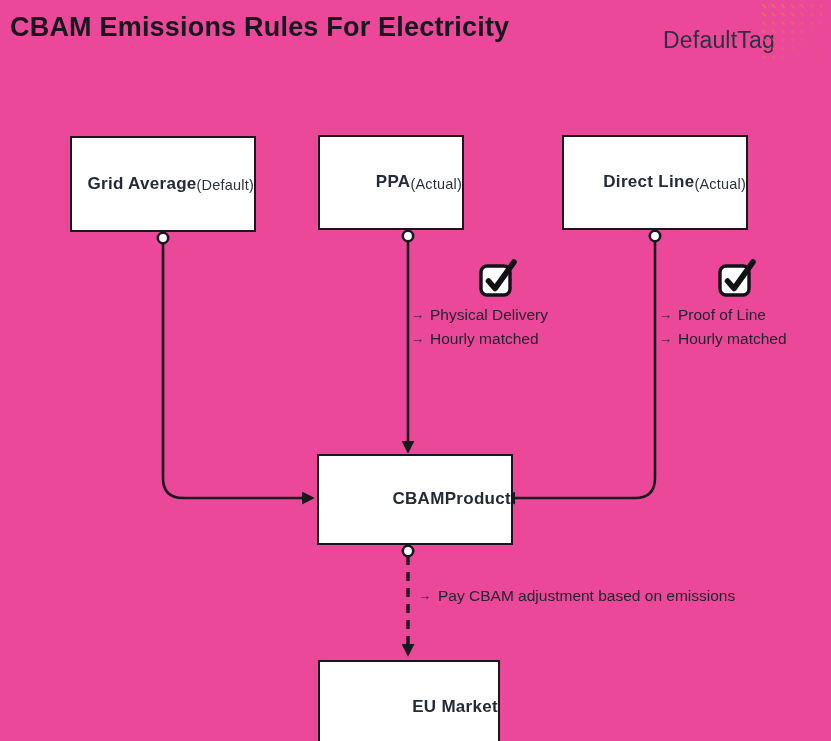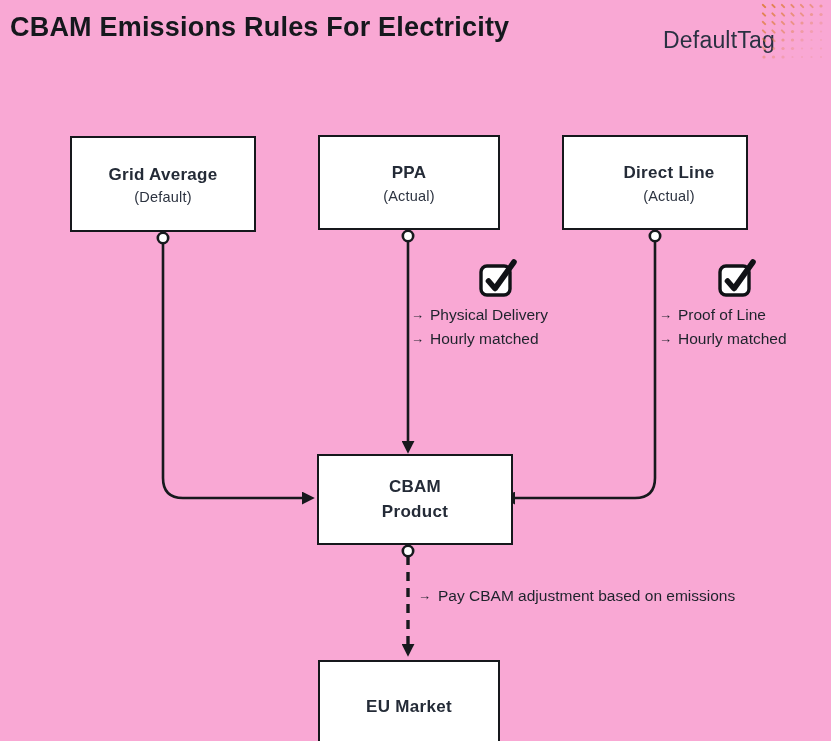--- a/index.html
+++ b/index.html
@@ -1,17 +1,17 @@
 <!DOCTYPE html>
 <html><head>
 <meta charset="utf-8">
 <style>
   html,body{margin:0;padding:0;background:#ffffff;}
   .canvas{
-    position:relative;width:831px;height:741px;background:#f9a8d4;overflow:hidden;
+    position:relative;width:831px;height:741px;background:#ec4899;overflow:hidden;
     font-family:"Liberation Sans","DejaVu Sans",sans-serif;color:#20242e;
   }
   
   .title{
     position:absolute;left:10px;top:12px;margin:0;
     font-size:27px;font-weight:700;letter-spacing:.2px;color:#15181d;
   }
   .subtitle{
     position:absolute;left:10px;top:52px;font-size:23px;font-style:italic;color:#15181d;
   }
@@ -21,27 +21,27 @@
     position:absolute;left:663px;top:27px;font-size:23px;color:#2a3142;letter-spacing:.2px;
   }
   .logo-text .lt-light{font-weight:400;}
   .logo-text .lt-bold{font-weight:400;}
   .logo-dots{position:absolute;left:756px;top:0px;width:75px;height:66px;}
   
   .wires{position:absolute;left:0;top:0;width:831px;height:741px;z-index:1;}
   
   .node{
     position:absolute;z-index:2;background:#ffffff;border:2px solid #16181c;
-    display:flex;flex-direction:column;align-items:center;justify-content:center;
+    display:flex;flex-direction:row;align-items:center;justify-content:flex-end;
     text-align:center;box-sizing:border-box;
   }
   .node .label{font-weight:700;font-size:17px;color:#242b37;letter-spacing:.3px;line-height:1.45;}
   .node .sublabel{font-size:14.5px;color:#2c3340;margin-top:2px;letter-spacing:.2px;}
   .n-grid{left:70px;top:136px;width:186px;height:96px;}
-  .n-ppa{left:318px;top:135px;width:182px;height:95px;}
+  .n-ppa{left:318px;top:135px;width:146px;height:95px;}
   .n-direct{left:562px;top:135px;width:186px;height:95px;padding-left:28px;}
   .n-cbam{left:317px;top:454px;width:196px;height:91px;}
   .n-eu{left:318px;top:660px;width:182px;height:95px;}
   .checkbox-icon{position:absolute;z-index:3;}
   .anno-lines{position:absolute;z-index:3;font-size:15.5px;color:#1e232c;line-height:23px;white-space:nowrap;}
   .anno-lines .row{display:flex;align-items:baseline;gap:6px;}
   .arrow-glyph{font-size:13px;position:relative;top:-1px;color:#1e232c;}
   .pay-note{
     position:absolute;left:418px;top:587px;z-index:3;font-size:15.5px;color:#1e232c;
     display:flex;align-items:baseline;gap:7px;white-space:nowrap;

